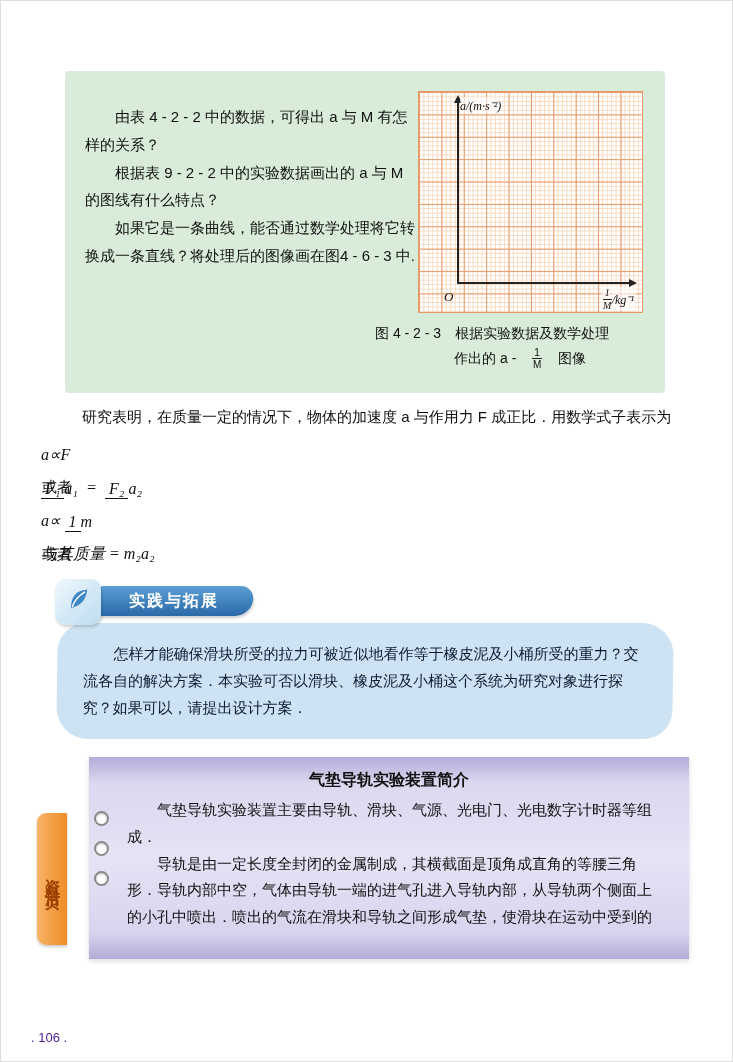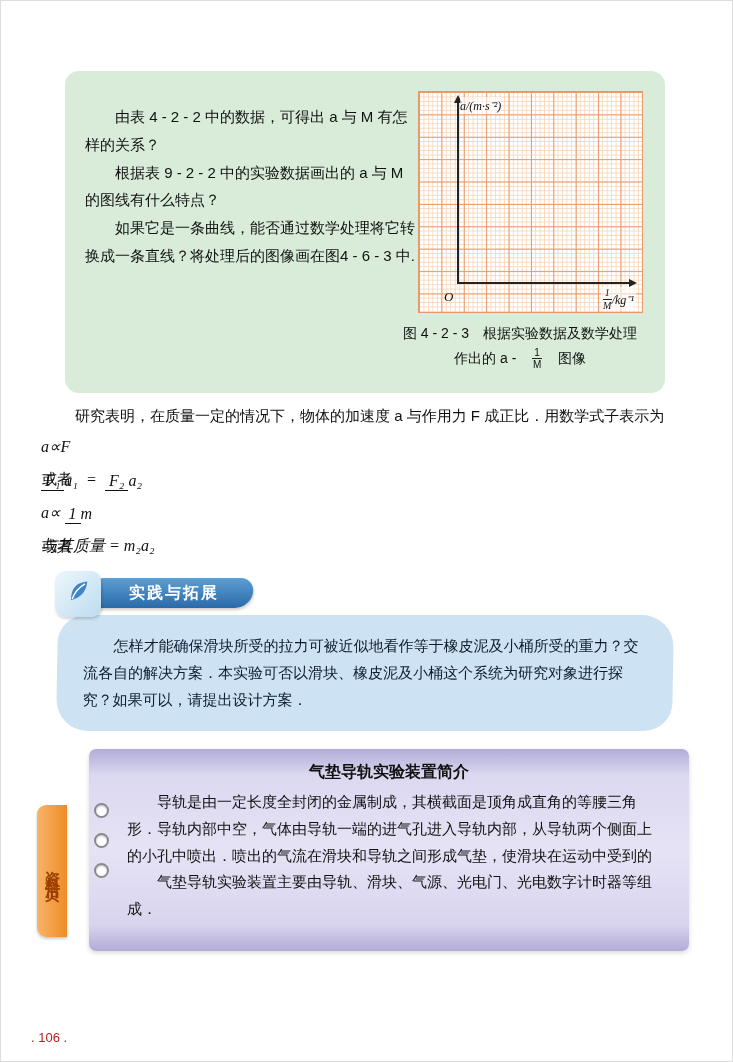--- a/index.html
+++ b/index.html
@@ -5,21 +5,21 @@
   html,body{margin:0;padding:0;background:#e9e9e9;}
   .page{
     position:relative;width:733px;height:1062px;margin:0 auto;
     background:#ffffff;border:1px solid #ddd;box-sizing:border-box;
     font-family:"Liberation Sans","DejaVu Sans",sans-serif;color:#111;
     overflow:hidden;
   }
   
   .activity-box{
     position:relative;margin:70px 0 0 64px;width:600px;height:322px;
-    background:#d8ecd9;border-radius:14px;
+    background:#d8ecd9;border-radius:4px;
   }
   .questions{position:absolute;left:20px;top:32px;width:336px;font-size:15px;line-height:1.85;}
   .questions p{margin:0;text-indent:2em;}
   .graph-paper{
     position:absolute;right:22px;top:20px;width:225px;height:222px;
     background-color:#fff;
     background-image:
       linear-gradient(to right,#e8996a 1px,transparent 1px),
       linear-gradient(to bottom,#e8996a 1px,transparent 1px),
       linear-gradient(to right,#f8d8bd 1px,transparent 1px),
@@ -29,60 +29,60 @@
   }
   .axis-y{position:absolute;left:38px;top:10px;bottom:28px;width:2px;background:#222;}
   .axis-y::before{content:"";position:absolute;top:-7px;left:-3px;border:4px solid transparent;border-top:0;border-bottom:8px solid #222;}
   .axis-x{position:absolute;left:38px;right:12px;bottom:28px;height:2px;background:#222;}
   .axis-x::before{content:"";position:absolute;right:-7px;top:-3px;border:4px solid transparent;border-right:0;border-left:8px solid #222;}
   .ylab{position:absolute;left:41px;top:5px;font-size:12px;font-family:"Liberation Serif",serif;font-style:italic;background:rgba(255,255,255,.6);padding:0 0;}
   .origin{position:absolute;left:25px;bottom:7px;font-size:13px;font-family:"Liberation Serif",serif;font-style:italic;}
   .xlab{position:absolute;right:6px;bottom:1px;font-size:12px;font-family:"Liberation Serif",serif;font-style:italic;display:flex;align-items:center;background:rgba(255,255,255,.6);padding:0 2px;}
   .sfrac{display:inline-flex;flex-direction:column;align-items:center;font-size:10px;line-height:1.15;}
   .sfrac .n{border-bottom:1px solid #222;padding:0 2px;}
-  .fig-caption{position:absolute;left:310px;top:252px;width:290px;text-align:center;font-size:14px;line-height:1.55;}
+  .fig-caption{position:absolute;left:310px;top:252px;width:290px;text-align:left;font-size:14px;line-height:1.55;}
   .fig-caption .line2{display:flex;justify-content:center;align-items:center;gap:16px;margin-top:2px;}
   
   .bodytext{margin:10px 40px 0 40px;font-size:15px;line-height:1.7;}
-  .p-indent{margin:4px;text-indent:2em;}
+  .p-indent{margin:11px;text-indent:2em;}
   .math{font-family:"Liberation Serif",serif;font-style:italic;font-size:16px;}
   .formula-line{position:relative;text-align:left;margin:4px 0;}
   .or-label{position:absolute;left:1px;top:50%;transform:translateY(-50%);font-size:15px;font-style:normal;font-family:Liberation Sans, sans-serif;}
   .bfrac{display:inline-flex;flex-direction:row;align-items:center;vertical-align:middle;line-height:1.2;}
   .bfrac .n{border-bottom:1px solid #111;padding:0 4px;}
   
   .practice{position:relative;margin:12px 0 0 56px;width:616px;height:164px;}
   .badge{position:absolute;left:-2px;top:0;width:46px;height:46px;border-radius:10px;
     background:linear-gradient(135deg,#eef7fc,#bcdcf0);box-shadow:1px 2px 3px rgba(0,0,0,.18);
     display:flex;align-items:center;justify-content:center;z-index:3;}
   .banner{position:absolute;left:38px;top:7px;width:158px;height:30px;z-index:2;
     background:linear-gradient(180deg,#5b9fd4,#2b6aa9);color:#fff;font-weight:bold;font-size:16px;
     display:flex;align-items:center;justify-content:center;border-radius:6px 16px 16px 6px;
     transform:skewX(-10deg);letter-spacing:2px;box-shadow:1px 2px 3px rgba(0,0,0,.2);}
   .banner span{transform:skewX(10deg);}
   .practice-box{position:absolute;left:0;top:44px;width:616px;height:116px;background:#cde3f3;
     border-radius:28px 32px 28px 32px;transform:skewX(-1deg);}
   .practice-text{padding:17px 26px;font-size:15px;line-height:1.8;text-indent:2em;margin:0;color:#0d1b33;}
   
-  .material{position:relative;margin:14px 0 0 88px;width:600px;height:202px;border-radius:7px;
+  .material{position:relative;margin:14px 0 0 88px;width:600px;height:202px;border-radius:0;
     background:linear-gradient(180deg,#b2acd8 0%,#dbd8f0 13%,#e6e3f6 50%,#d8d4ee 87%,#b2acd8 100%);
     box-shadow:0 2px 5px rgba(0,0,0,.15);}
   .material-tab{position:absolute;left:-52px;top:56px;width:30px;height:132px;
     background:linear-gradient(90deg,#f8b468,#ee8c25);border-radius:9px 0 0 9px;
     display:flex;align-items:center;justify-content:center;box-shadow:0 2px 3px rgba(0,0,0,.2);}
   .material-tab span{writing-mode:vertical-rl;text-orientation:upright;font-weight:bold;
     color:#9c3f00;font-size:15px;letter-spacing:6px;}
   .hole{position:absolute;left:5px;width:11px;height:11px;border-radius:50%;background:#fff;
     border:2px solid #8a8a8a;box-shadow:inset 0 1px 2px rgba(0,0,0,.25);}
   .hole1{top:54px}.hole2{top:84px}.hole3{top:114px}
   .material-title{text-align:center;font-weight:bold;font-size:16px;padding-top:13px;margin:0;}
   .material-text{padding:6px 24px 0 38px;font-size:15px;line-height:1.78;}
   .material-text p{margin:0;text-indent:2em;}
   
-  .page-num{position:absolute;left:30px;bottom:16px;font-size:13px;color:#b91c1c;}
+  .page-num{position:absolute;left:30px;bottom:16px;font-size:13px;color:#4c1d95;}
 </style>
 </head>
 <body>
 
 <div class="page">
 
   <div class="activity-box">
     <div class="questions">
       <p>由表 4 - 2 - 2 中的数据，可得出 a 与 M 有怎样的关系？</p>
       <p>根据表 9 - 2 - 2 中的实验数据画出的 a 与 M 的图线有什么特点？</p>
@@ -170,20 +170,20 @@
 
   <div class="material">
     <div class="material-tab">
       <span>资料活页</span>
     </div>
     <div class="hole hole1"></div>
     <div class="hole hole2"></div>
     <div class="hole hole3"></div>
     <p class="material-title">气垫导轨实验装置简介</p>
     <div class="material-text">
+      <p>气垫导轨实验装置主要由导轨、滑块、气源、光电门、光电数字计时器等组成．</p>
       <p>导轨是由一定长度全封闭的金属制成，其横截面是顶角成直角的等腰三角形．导轨内部中空，气体由导轨一端的进气孔进入导轨内部，从导轨两个侧面上的小孔中喷出．喷出的气流在滑块和导轨之间形成气垫，使滑块在运动中受到的</p>
-      <p>气垫导轨实验装置主要由导轨、滑块、气源、光电门、光电数字计时器等组成．</p>
     </div>
   </div>
 
   <div class="page-num">. 106 .</div>
 
 </div>
 
 </body></html>

